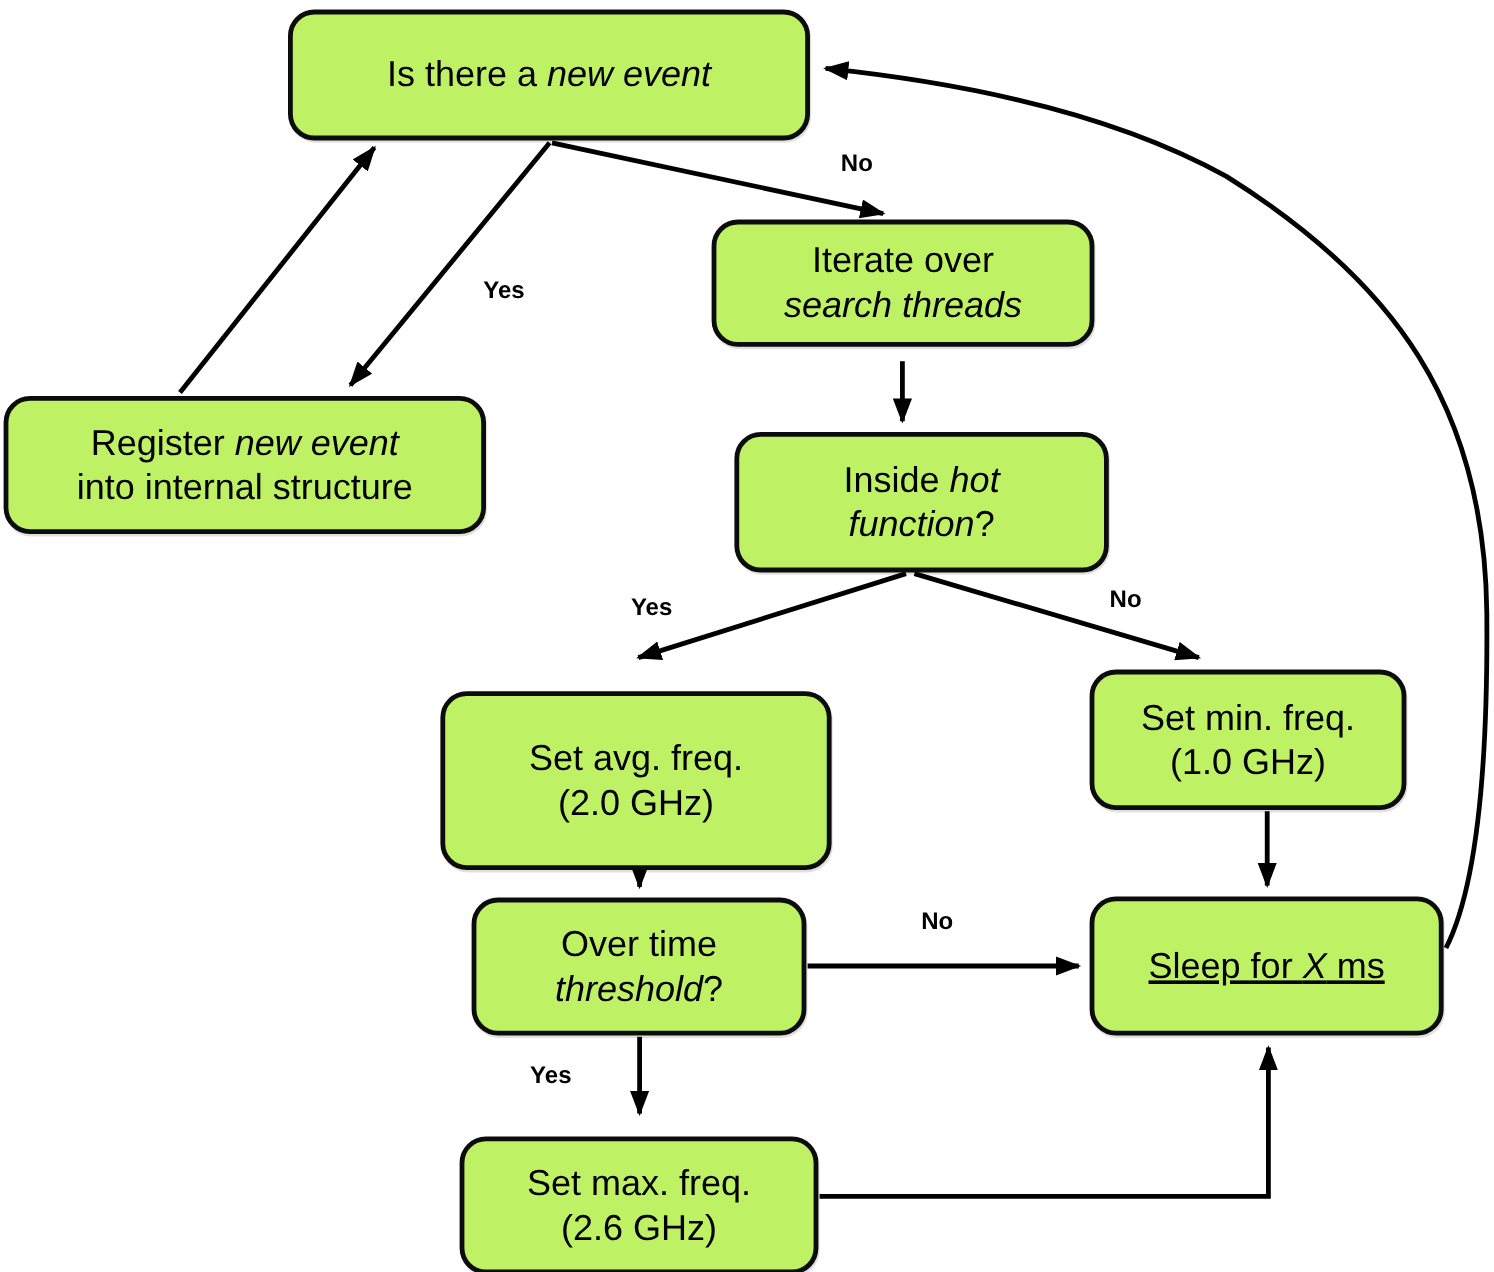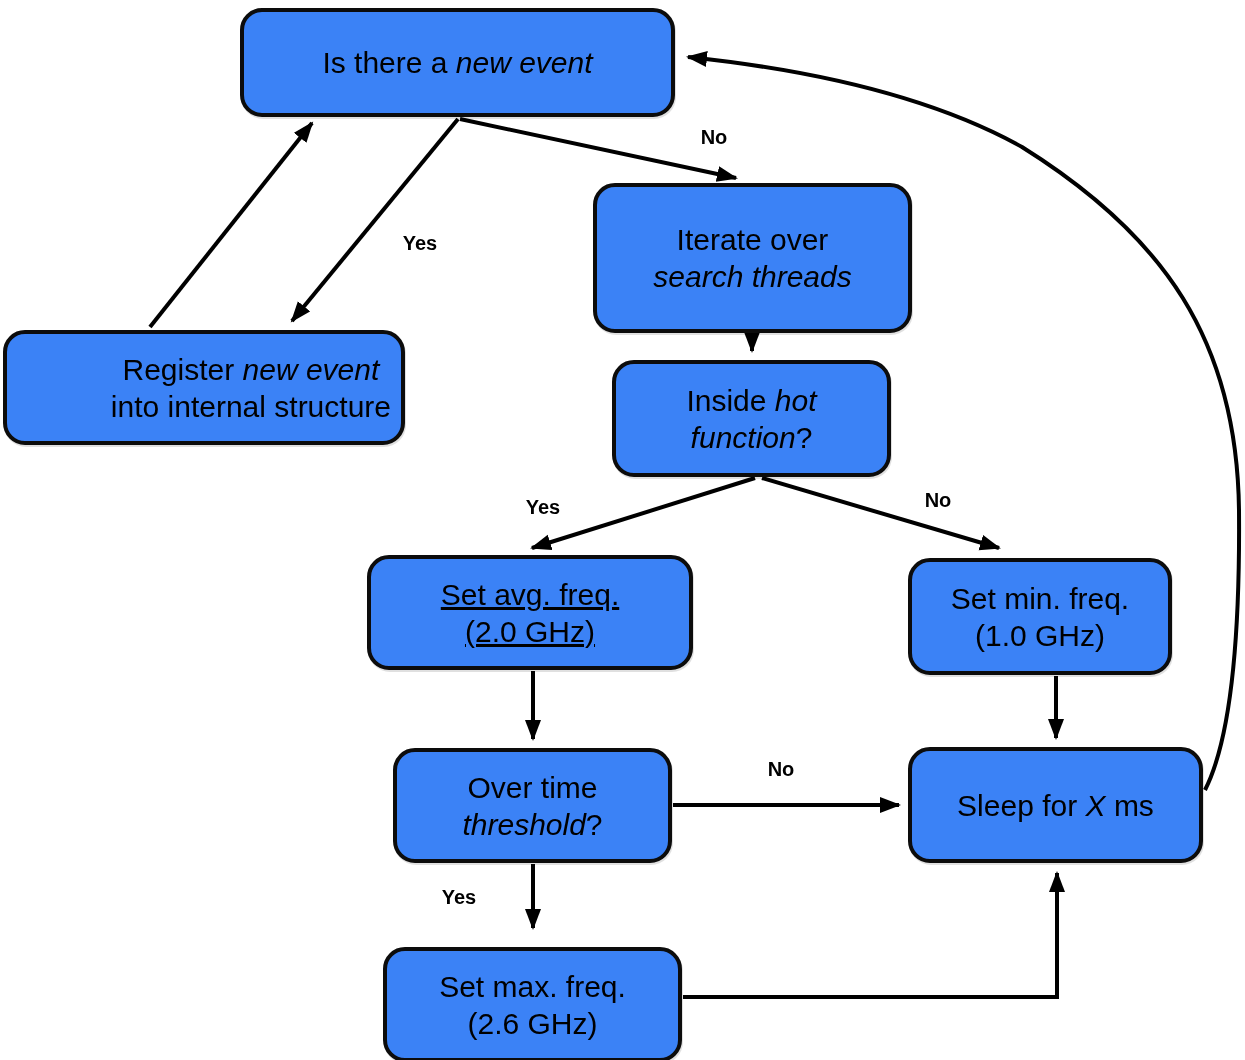--- a/index.html
+++ b/index.html
@@ -23,21 +23,21 @@
     height: 1060px;
   }
   .arrows path {
     stroke: #000000;
     stroke-width: 4;
     fill: none;
   }
   .node {
     position: absolute;
     box-sizing: border-box;
-    background: #3b82f6;
+    background: #bef264;
     border: 4px solid #0c0c0c;
     border-radius: 22px;
     display: flex;
     align-items: center;
     justify-content: center;
     text-align: center;
     font-size: 30px;
     line-height: 37px;
     padding: 20px 10px;
     box-shadow: 1px 2px 0 rgba(0,0,0,0.12);
@@ -45,27 +45,27 @@
   .node i { font-style: italic; }
   .lbl {
     position: absolute;
     transform: translate(-50%, -50%);
     font-weight: bold;
     font-size: 20px;
     white-space: nowrap;
   }
   
   #n-question  { left: 240px; top: 8px;   width: 435px; height: 109px; }
-  #n-register  { left: 3px;   top: 330px; width: 402px; height: 115px; justify-content: flex-end; }
-  #n-iterate   { left: 593px; top: 183px; width: 319px; height: 150px; }
-  #n-hot       { left: 612px; top: 360px; width: 279px; height: 117px; }
-  #n-setavg    { left: 367px; top: 555px; width: 326px; height: 115px; text-decoration: underline; }
+  #n-register  { left: 3px;   top: 330px; width: 402px; height: 115px; }
+  #n-iterate   { left: 593px; top: 183px; width: 319px; height: 106px; }
+  #n-hot       { left: 612px; top: 360px; width: 312px; height: 117px; }
+  #n-setavg    { left: 367px; top: 576px; width: 326px; height: 149px; }
   #n-setmin    { left: 908px; top: 558px; width: 264px; height: 117px; }
   #n-threshold { left: 393px; top: 748px; width: 279px; height: 115px; }
-  #n-sleep     { left: 908px; top: 747px; width: 295px; height: 116px; }
+  #n-sleep     { left: 908px; top: 747px; width: 295px; height: 116px; text-decoration: underline; }
   #n-setmax    { left: 383px; top: 947px; width: 299px; height: 115px; }
   
   #l-no-iterate { left: 714px; top: 137px; }
   #l-yes-register { left: 420px; top: 243px; }
   #l-yes-avg { left: 543px; top: 507px; }
   #l-no-min { left: 938px; top: 500px; }
   #l-no-sleep { left: 781px; top: 769px; }
   #l-yes-max { left: 459px; top: 897px; }
 </style>
 </head>

